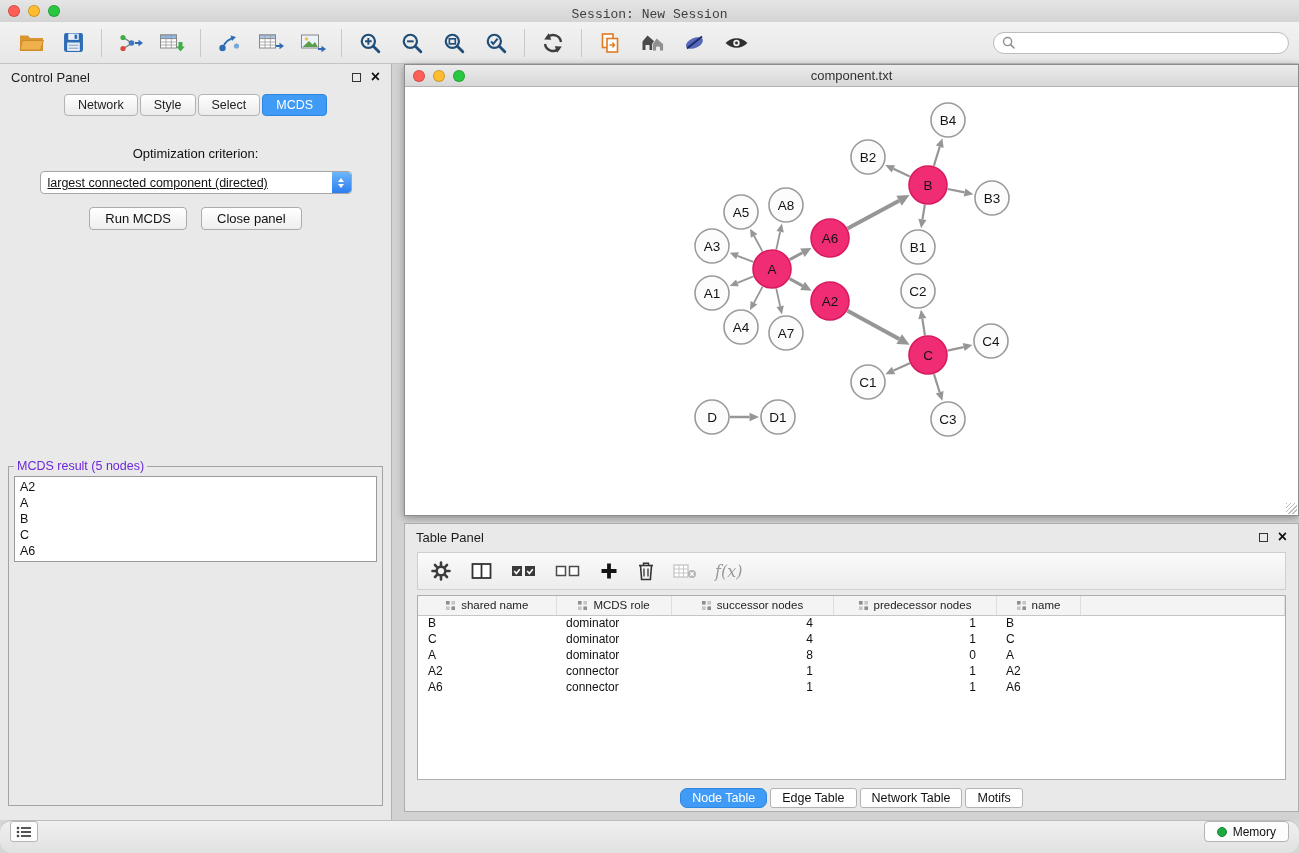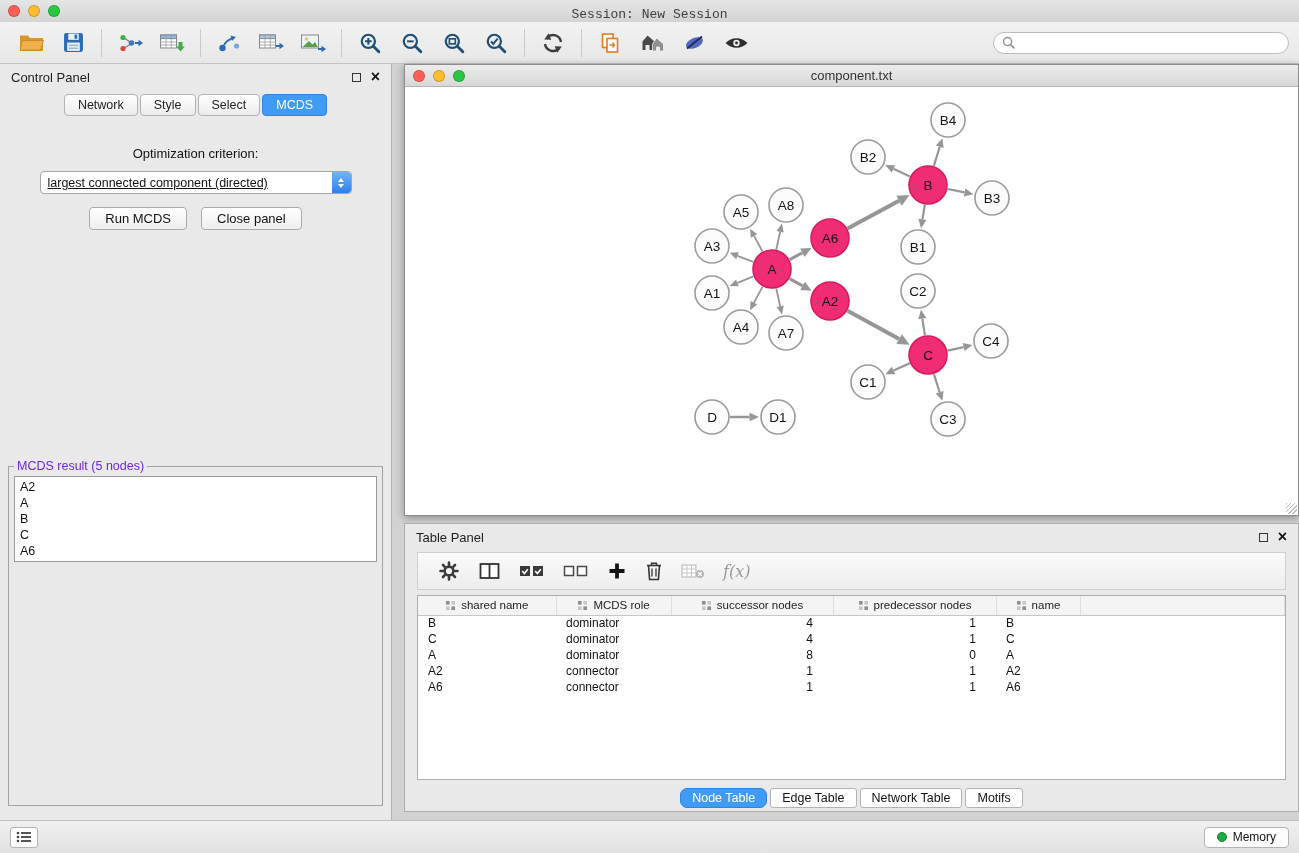--- a/index.html
+++ b/index.html
@@ -72,41 +72,41 @@
   .net-titlebar .lights { top:5px; }
   .net-titlebar .title { width:100%; text-align:center; font-size:13px; color:#333; }
   .net-canvas { flex:1; position:relative; background:#fff; }
   .net-canvas svg { position:absolute; left:0; top:0; }
   .resize-grip { position:absolute; right:1px; bottom:1px; width:11px; height:11px;
     background:repeating-linear-gradient(135deg,#bdbdbd 0 1px,transparent 1px 3px); }
 
   
   .table-panel { position:absolute; left:12px; right:0; top:459px; bottom:8px; background:#e9e9e9;
     border:1px solid #aeaeae; display:flex; flex-direction:column; }
-  .table-toolbar { height:38px; margin:2px 12px 0; display:flex; align-items:center; gap:18px; padding:0 20px;
+  .table-toolbar { height:38px; margin:2px 12px 0; display:flex; align-items:center; gap:18px; padding:0 12px;
     background:linear-gradient(#fafafa,#ededed); border:1px solid #cfcfcf; flex:0 0 auto; }
   .tt-btn { display:flex; align-items:center; justify-content:center; background:none; border:none; height:30px; }
   .fx { font-family:"DejaVu Serif","Liberation Serif",serif; font-style:italic; font-size:16px; color:#9a9a9a; }
 
   .table-wrap { margin:5px 12px 4px; border:1px solid #adadad; background:#fff; flex:1; overflow:hidden; }
   table.node-table { border-collapse:collapse; width:100%; table-layout:fixed; }
   table.node-table th { height:19px; background:#f4f4f4; border-bottom:1px solid #c6c6c6; border-right:1px solid #dedede;
     font-weight:normal; font-size:11.5px; color:#222; white-space:nowrap; overflow:hidden; }
   table.node-table th .th-inner { display:flex; align-items:center; justify-content:center; gap:5px; }
   table.node-table td { height:16px; font-size:12px; color:#111; padding:0 10px; white-space:nowrap; overflow:hidden; }
   table.node-table td.num { text-align:right; padding-right:20px; }
 
   .table-tabs { height:27px; display:flex; justify-content:center; align-items:center; gap:3px; flex:0 0 auto; }
   .t-tab { padding:2px 11px; font-size:12.5px; color:#111; border:1px solid #b3b3b3; border-radius:3px; background:#fff; }
   .t-tab.active { background:var(--accent); border-color:#2f86e0; color:#fff;border-radius:7px; }
 
   
   .statusbar { position:absolute; bottom:0; left:0; right:0; height:33px;
     background:linear-gradient(#f0f0f0,#e1e1e1); border-top:1px solid #bcbcbc;
-    display:flex; align-items:center; padding:0 10px; }
+    display:flex; padding:0 10px;border-radius:12px; }
   .sb-btn { width:28px; height:21px; border:1px solid #b3b3b3; border-radius:3px; background:#fdfdfd;
     display:flex; align-items:center; justify-content:center; }
   .memory-btn { margin-left:auto; height:21px; display:flex; align-items:center; gap:6px; padding:0 12px;
     border:1px solid #b3b3b3; border-radius:4px; background:#fdfdfd; font-size:12px; color:#111; }
   .mem-dot { width:10px; height:10px; border-radius:50%; background:#1daa43; border:1px solid #128a33; }
 </style>
 </head>
 <body>
 
 <div class="app">

